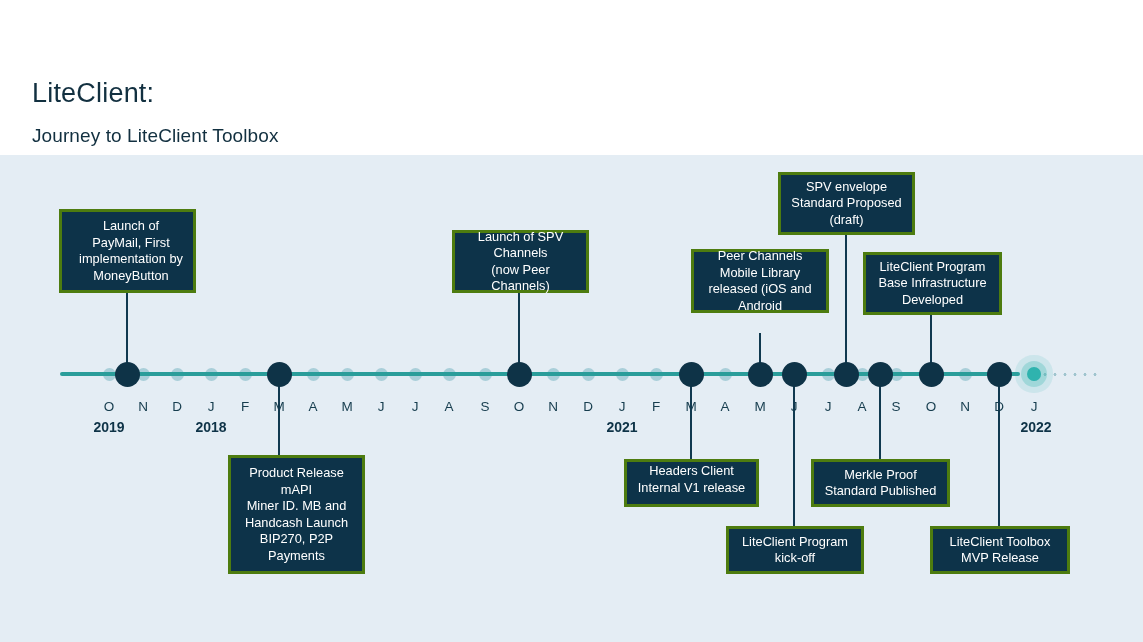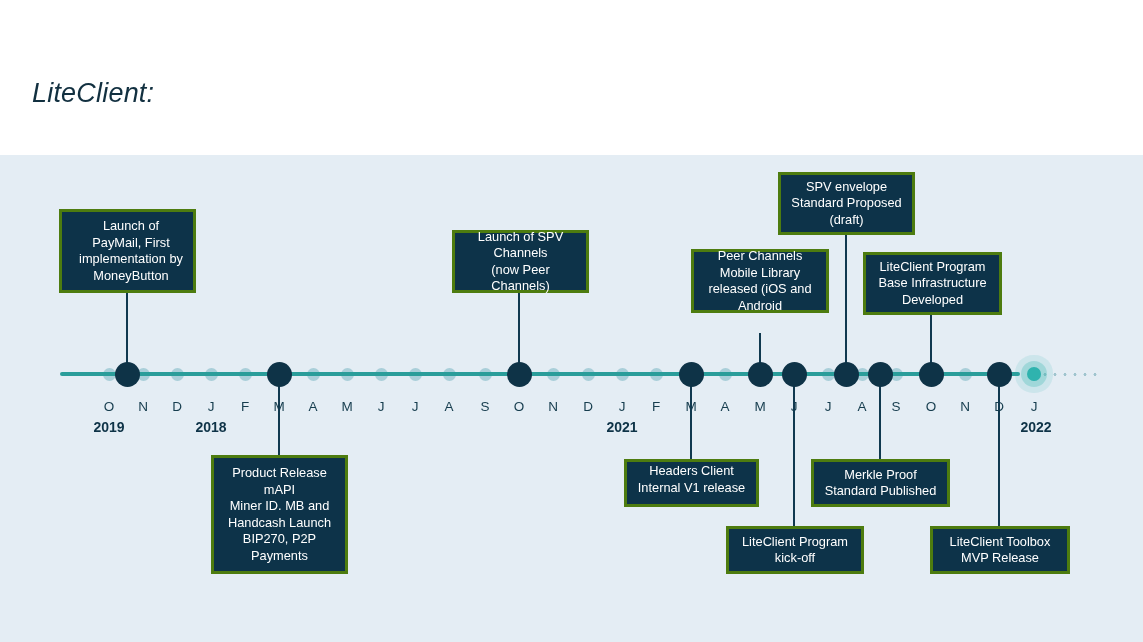--- a/index.html
+++ b/index.html
@@ -6,21 +6,21 @@
   body{
     width:1143px;height:642px;
     background:#ffffff;
     font-family:"Liberation Sans", sans-serif;
     overflow:hidden;
     position:relative;
   }
   #stage{position:absolute;left:0;top:0;width:1143px;height:642px;}
 
   
-  .header-zone{position:absolute;left:0;top:0;width:1130px;height:155px;background:#ffffff;font-style:italic;}
+  .header-zone{position:absolute;left:0;top:0;width:1130px;height:155px;background:#ffffff;}
   .title{
     position:absolute;left:32px;top:78px;
     font-size:27px;font-weight:400;color:#123040;letter-spacing:.2px;
   }
   .subtitle{
     position:absolute;left:32px;top:125px;
     font-size:19px;font-weight:400;color:#123040;letter-spacing:.1px;
   }
 
   
@@ -72,20 +72,21 @@
   }
   .evt span{display:block;width:100%;white-space:pre-line;}
 </style>
 </head>
 <body>
 
 <div id="stage">
 
   <div class="header-zone">
     <div class="title">LiteClient:</div>
+    <div class="subtitle">Journey to LiteClient Toolbox</div>
   </div>
 
   <div class="band">
     
   </div>
 
   <div class="axis-line"></div>
   <div class="axis-dotted"></div>
 
   <div id="nodes-layer">
@@ -168,21 +169,21 @@
       <div class="stem" style="left: 930px; top: 315px; height: 59px;"></div>
       <div class="stem" style="left: 998px; top: 376px; height: 150px;"></div>
     </div>
   <div id="events-layer">
       <div class="evt" style="left: 59px; top: 209px; width: 137px; height: 84px; padding-left: 16px;">
         <span>Launch of
 PayMail, First
 implementation by
 MoneyButton</span>
       </div>
-      <div class="evt" style="left: 211px; top: 455px; width: 137px; height: 119px;">
+      <div class="evt" style="left: 228px; top: 455px; width: 137px; height: 119px;">
         <span>Product Release
 mAPI
 Miner ID. MB and
 Handcash Launch
 BIP270, P2P
 Payments</span>
       </div>
       <div class="evt" style="left: 452px; top: 230px; width: 137px; height: 63px;">
         <span>Launch of SPV
 Channels

